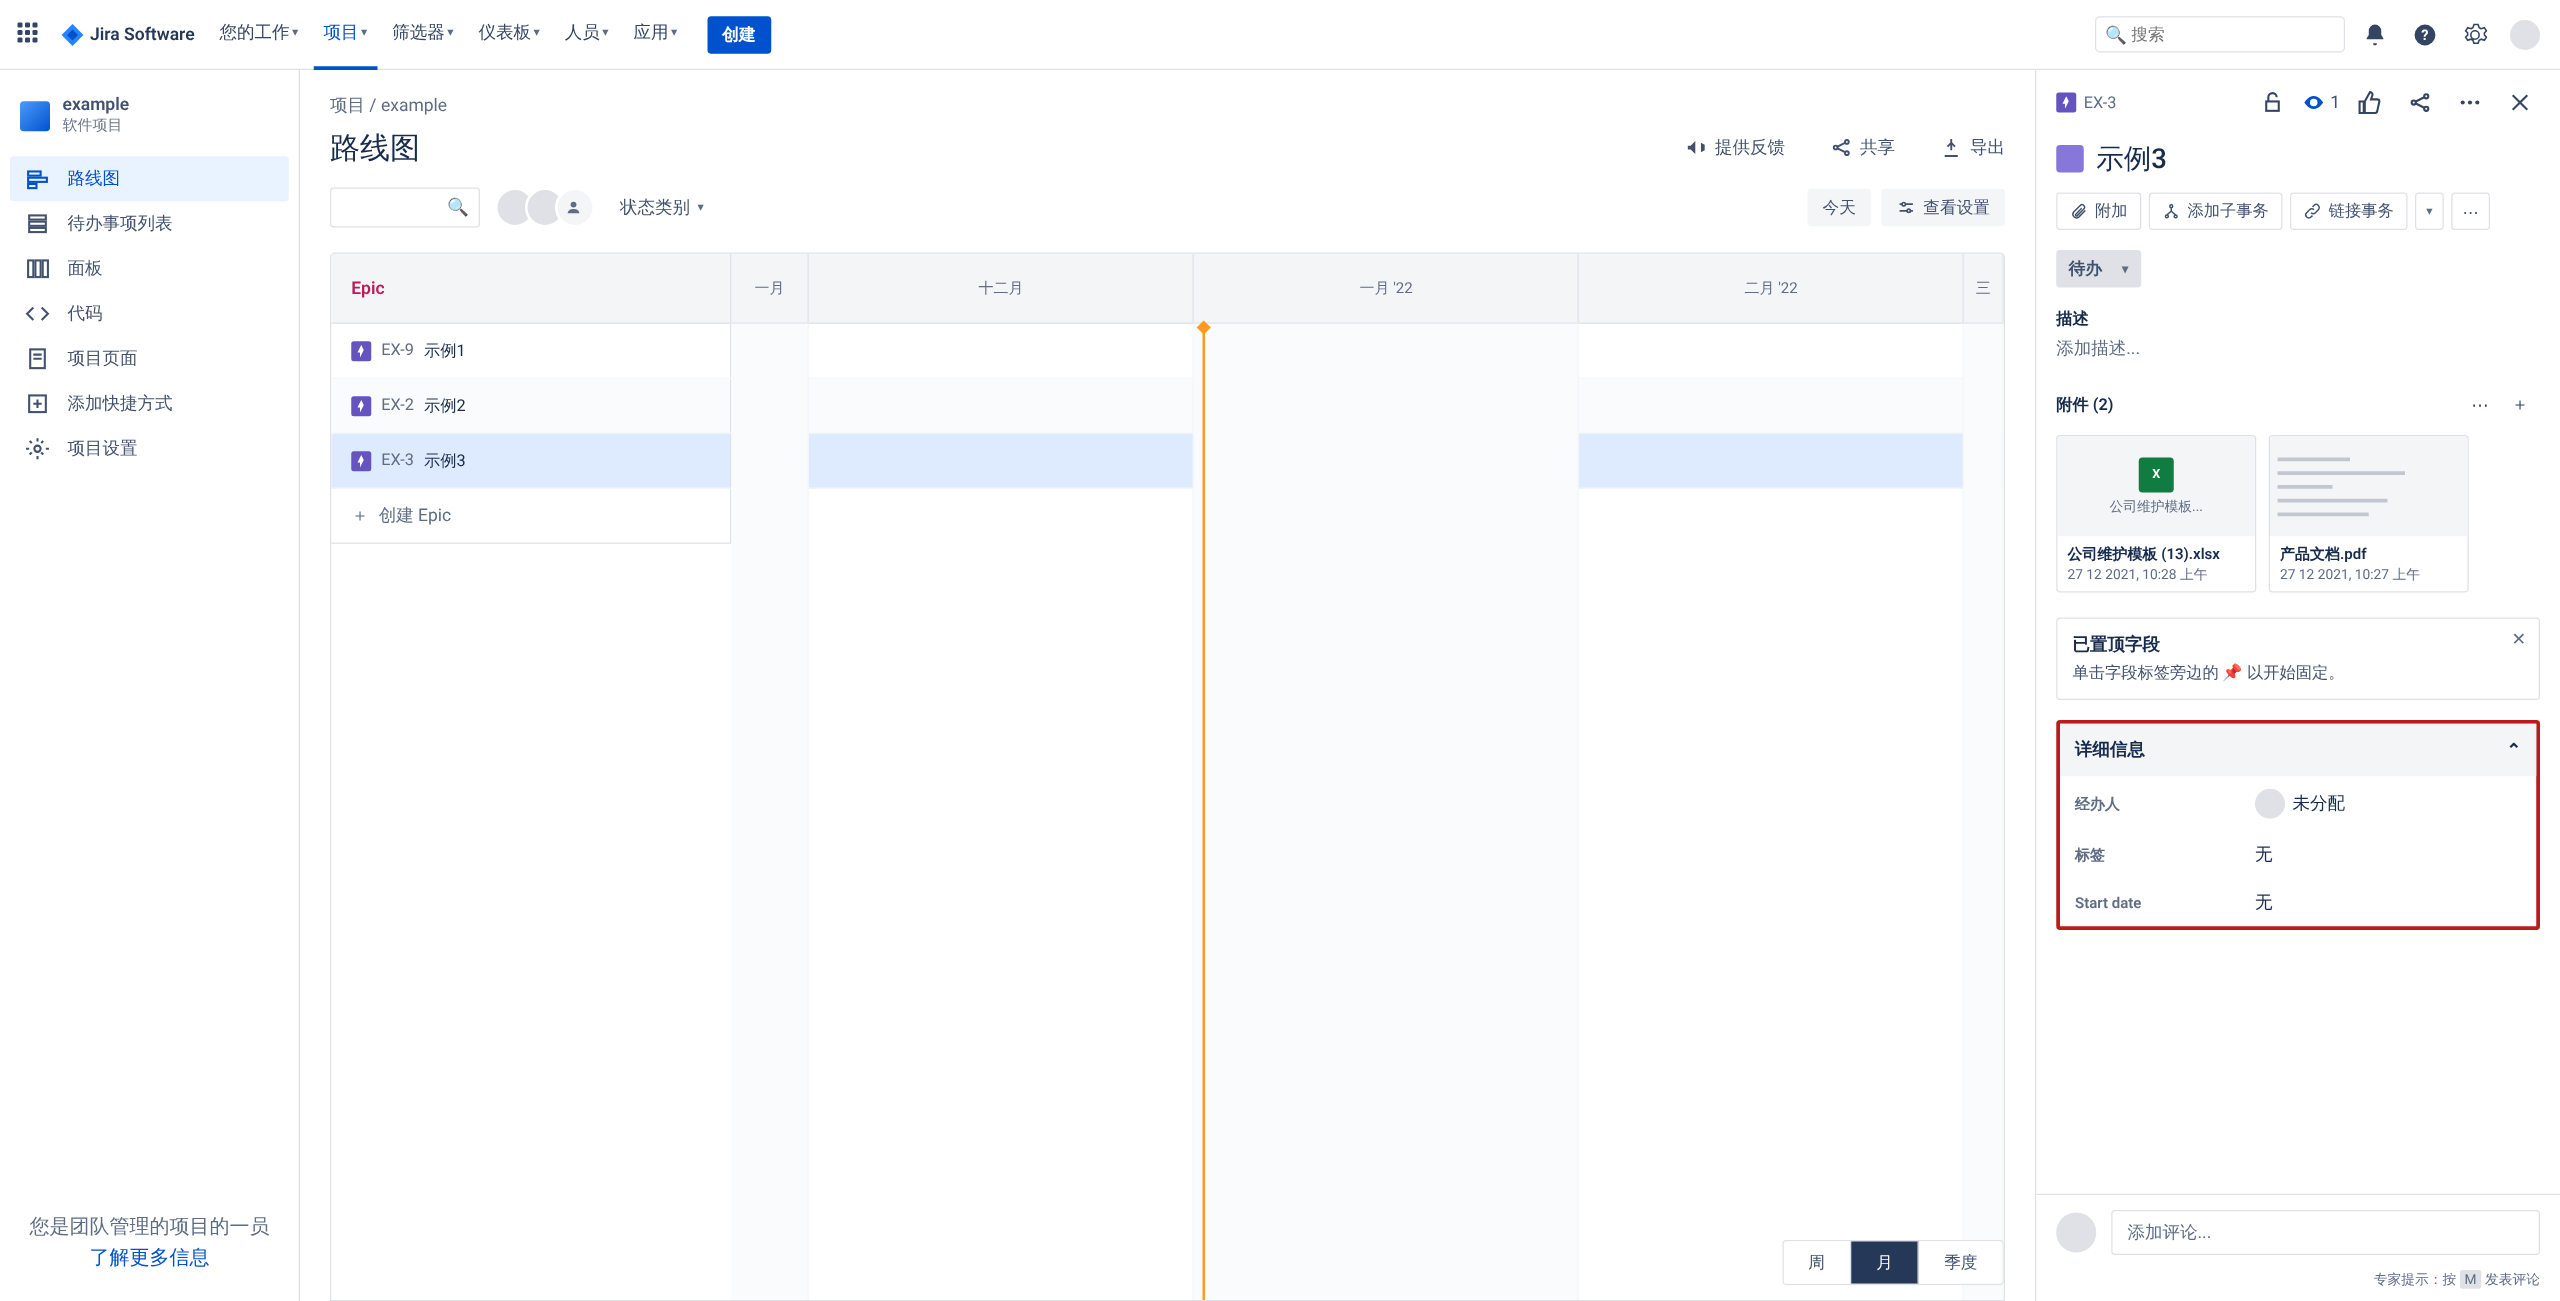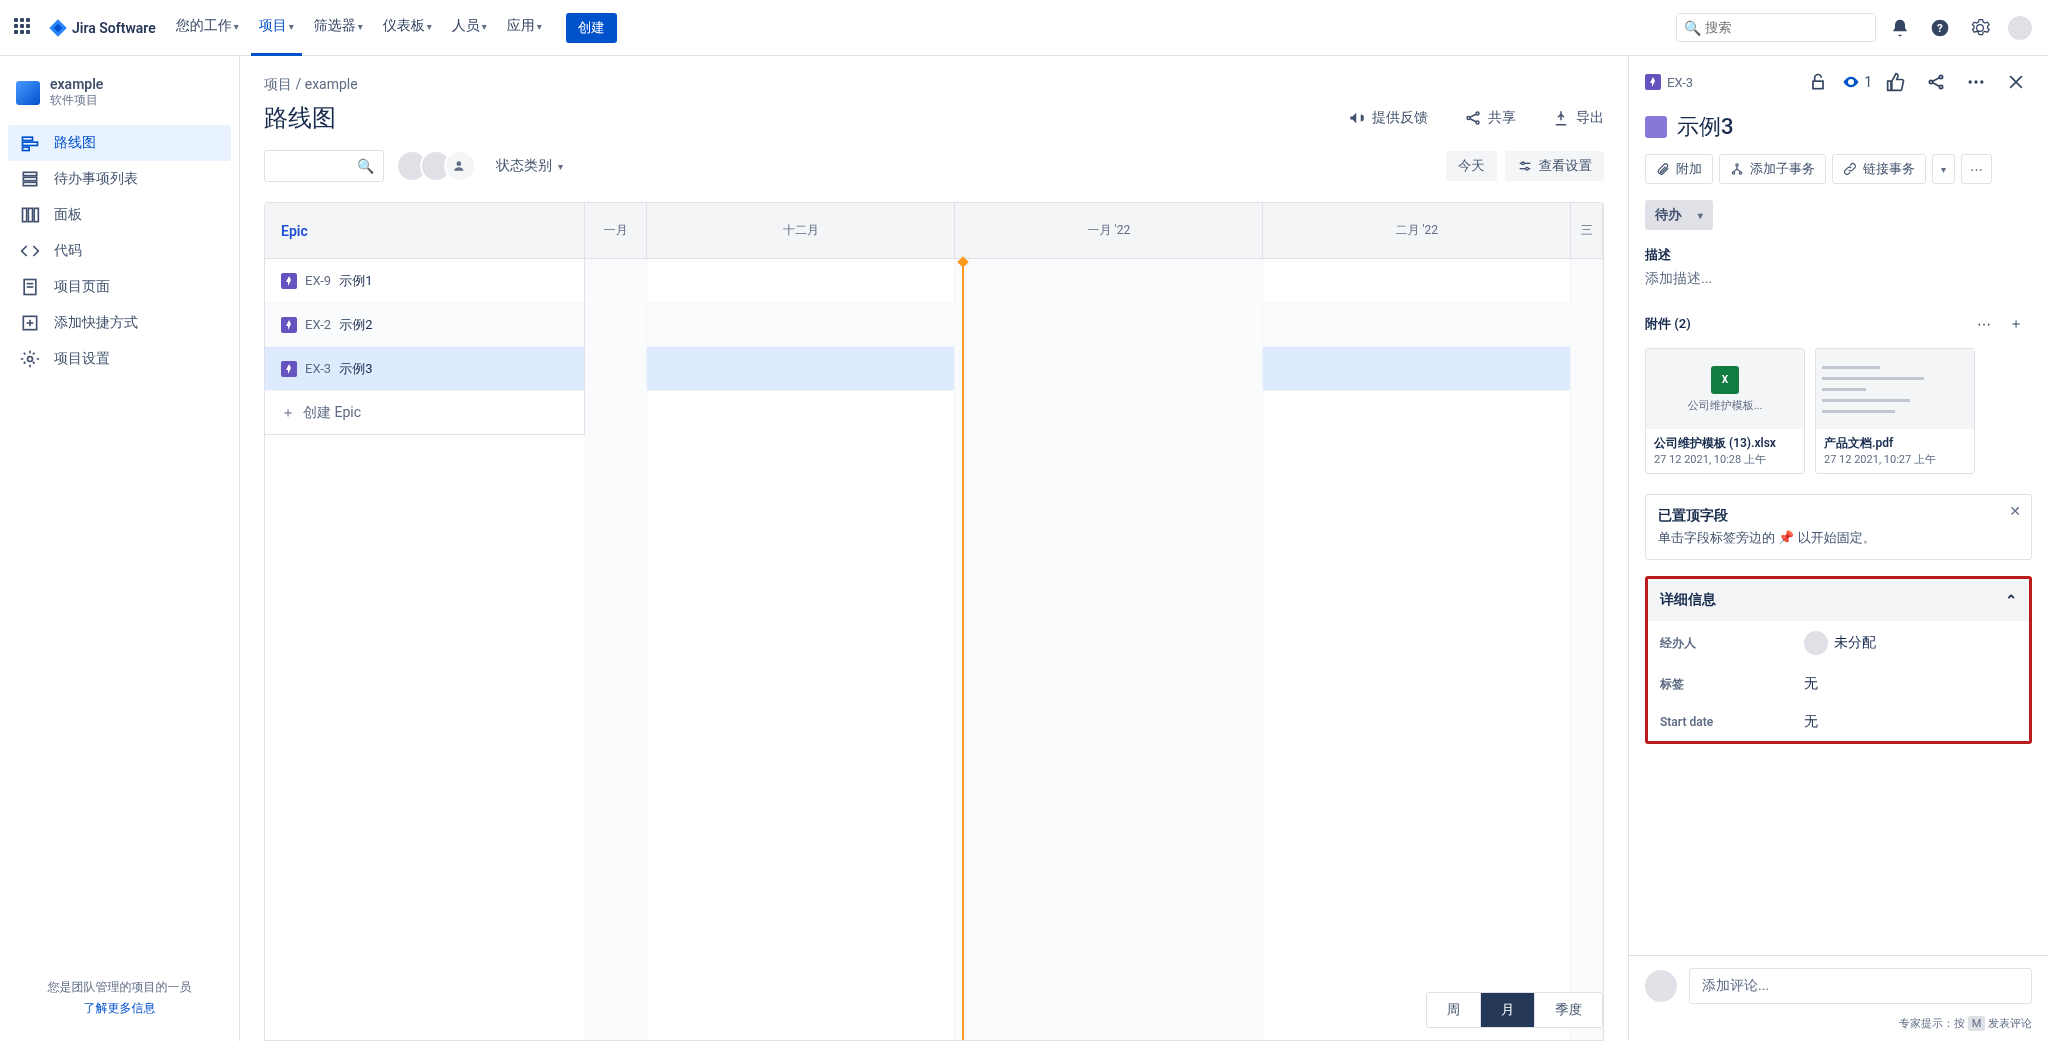--- a/index.html
+++ b/index.html
@@ -9,40 +9,40 @@
   .topnav { height: 56px; border-bottom: 1px solid #DFE1E6; display: flex; align-items: center; padding: 0 12px; gap: 4px; }
   .app-switcher { width: 24px; height: 24px; display: grid; grid-template-columns: repeat(3, 4px); grid-template-rows: repeat(3, 4px); gap: 2px; padding: 2px; cursor: pointer; }
   .app-switcher span { background: #344563; width: 4px; height: 4px; border-radius: 1px; }
   .logo { display: flex; align-items: center; gap: 4px; margin: 0 8px; cursor: pointer; }
   .logo-diamond { width: 20px; height: 20px; }
   .logo-text { font-weight: 600; color: #253858; }
   .nav-items { display: flex; align-items: center; gap: 4px; }
   .nav-item { padding: 6px 8px; cursor: pointer; color: #344563; display: flex; align-items: center; gap: 2px; border-bottom: 3px solid transparent; height: 56px; }
   .nav-item.active { color: #0052CC; border-bottom: 3px solid #0052CC; }
   .chevron-sm { font-size: 10px; color: #5E6C84; }
-  .create-btn { background: #0052CC; color: #fff; border: none; padding: 6px 12px; border-radius: 3px; cursor: pointer; font-weight: 400; margin-left: 12px; }
+  .create-btn { background: #0052CC; color: #fff; border: none; padding: 6px 12px; border-radius: 3px; cursor: pointer; font-weight: 700; margin-left: 12px; }
   .topnav-right { margin-left: auto; display: flex; align-items: center; gap: 8px; }
   .search-box { position: relative; }
   .search-box input { width: 200px; padding: 6px 8px 6px 28px; border: 1px solid #DFE1E6; border-radius: 4px; background: #fff; }
   .search-box .sicon { position: absolute; left: 8px; top: 50%; transform: translateY(-50%); color: #5E6C84; }
   .icon-btn { width: 32px; height: 32px; display: flex; align-items: center; justify-content: center; cursor: pointer; color: #344563; border-radius: 50%; }
   .icon-btn svg { width: 20px; height: 20px; }
   .avatar-circle { width: 24px; height: 24px; border-radius: 50%; background: #DFE1E6; }
   
   
   .layout { display: flex; height: calc(100vh - 56px); }
   .sidebar { width: 240px; border-right: 1px solid #DFE1E6; padding: 16px 8px; display: flex; flex-direction: column; }
   .sidebar-header { display: flex; align-items: center; gap: 10px; padding: 4px 8px 16px; }
   .proj-icon { width: 24px; height: 24px; border-radius: 3px; background: linear-gradient(135deg, #4C9AFF, #0052CC); }
   .proj-name { font-weight: 600; color: #42526E; }
   .proj-type { font-size: 12px; color: #6B778C; }
   .sidebar-item { display: flex; align-items: center; gap: 14px; padding: 8px 12px; cursor: pointer; border-radius: 3px; color: #42526E; }
   .sidebar-item.active { background: #E9F2FF; color: #0052CC; }
   .sidebar-item svg { width: 20px; height: 20px; flex-shrink: 0; }
-  .sidebar-footer { margin-top: auto; text-align: center; font-size: 12px; color: #5E6C84; padding: 8px; }
+  .sidebar-footer { margin-top: auto; text-align: center; font-size: 16px; color: #5E6C84; padding: 8px; }
   .sidebar-footer a { color: #0052CC; text-decoration: none; display: block; margin-top: 4px; }
   
   
   .main { flex: 1; display: flex; overflow: hidden; }
   .content { flex: 1; padding: 20px 24px 0; display: flex; flex-direction: column; overflow: hidden; }
   .breadcrumb { font-size: 14px; color: #5E6C84; margin-bottom: 8px; }
   .breadcrumb a { color: #5E6C84; text-decoration: none; }
   .page-header { display: flex; align-items: center; margin-bottom: 16px; }
   .page-title { font-size: 24px; font-weight: 500; }
   .header-actions { margin-left: auto; display: flex; gap: 36px; align-items: center; }
@@ -56,21 +56,21 @@
   .avatar-group .av { width: 32px; height: 32px; border-radius: 50%; background: #DFE1E6; border: 2px solid #fff; margin-left: -8px; }
   .avatar-group .av:first-child { margin-left: 0; }
   .avatar-group .add { background: #F4F5F7; display: flex; align-items: center; justify-content: center; color: #5E6C84; }
   .filter-dropdown { display: flex; align-items: center; gap: 6px; cursor: pointer; color: #42526E; padding: 6px 8px; }
   .toolbar-right { margin-left: auto; display: flex; gap: 8px; }
   .toolbar-btn { padding: 6px 12px; background: #F4F5F7; border: none; border-radius: 3px; cursor: pointer; display: flex; align-items: center; gap: 6px; color: #42526E; font-weight: 500; }
   
   
   .roadmap { flex: 1; border: 1px solid #DFE1E6; border-radius: 4px 4px 0 0; display: flex; flex-direction: column; overflow: hidden; position: relative; }
   .rm-header { display: flex; height: 56px; border-bottom: 1px solid #DFE1E6; background: #F4F5F7; }
-  .rm-epic-col { width: 320px; border-right: 1px solid #DFE1E6; display: flex; align-items: center; padding: 0 16px; font-weight: 600; color: #1d4ed8; }
+  .rm-epic-col { width: 320px; border-right: 1px solid #DFE1E6; display: flex; align-items: center; padding: 0 16px; font-weight: 600; color: #be185d; }
   .rm-timeline-header { flex: 1; display: flex; position: relative; }
   .rm-month { flex: 1; display: flex; align-items: center; justify-content: center; color: #5E6C84; font-size: 12px; border-right: 1px solid #DFE1E6; }
   .rm-body { flex: 1; position: relative; }
   .rm-row { display: flex; height: 44px; border-bottom: 1px solid #F4F5F7; }
   .rm-row.selected { background: #DEEBFF; }
   .rm-row.alt { background: #FAFBFC; }
   .rm-epic-cell { width: 320px; border-right: 1px solid #DFE1E6; display: flex; align-items: center; padding: 0 16px; gap: 8px; cursor: pointer; }
   .epic-icon { width: 16px; height: 16px; background: #6554C0; border-radius: 2px; display: flex; align-items: center; justify-content: center; }
   .epic-icon svg { width: 10px; height: 10px; fill: #fff; }
   .epic-key { color: #5E6C84; font-size: 13px; }

